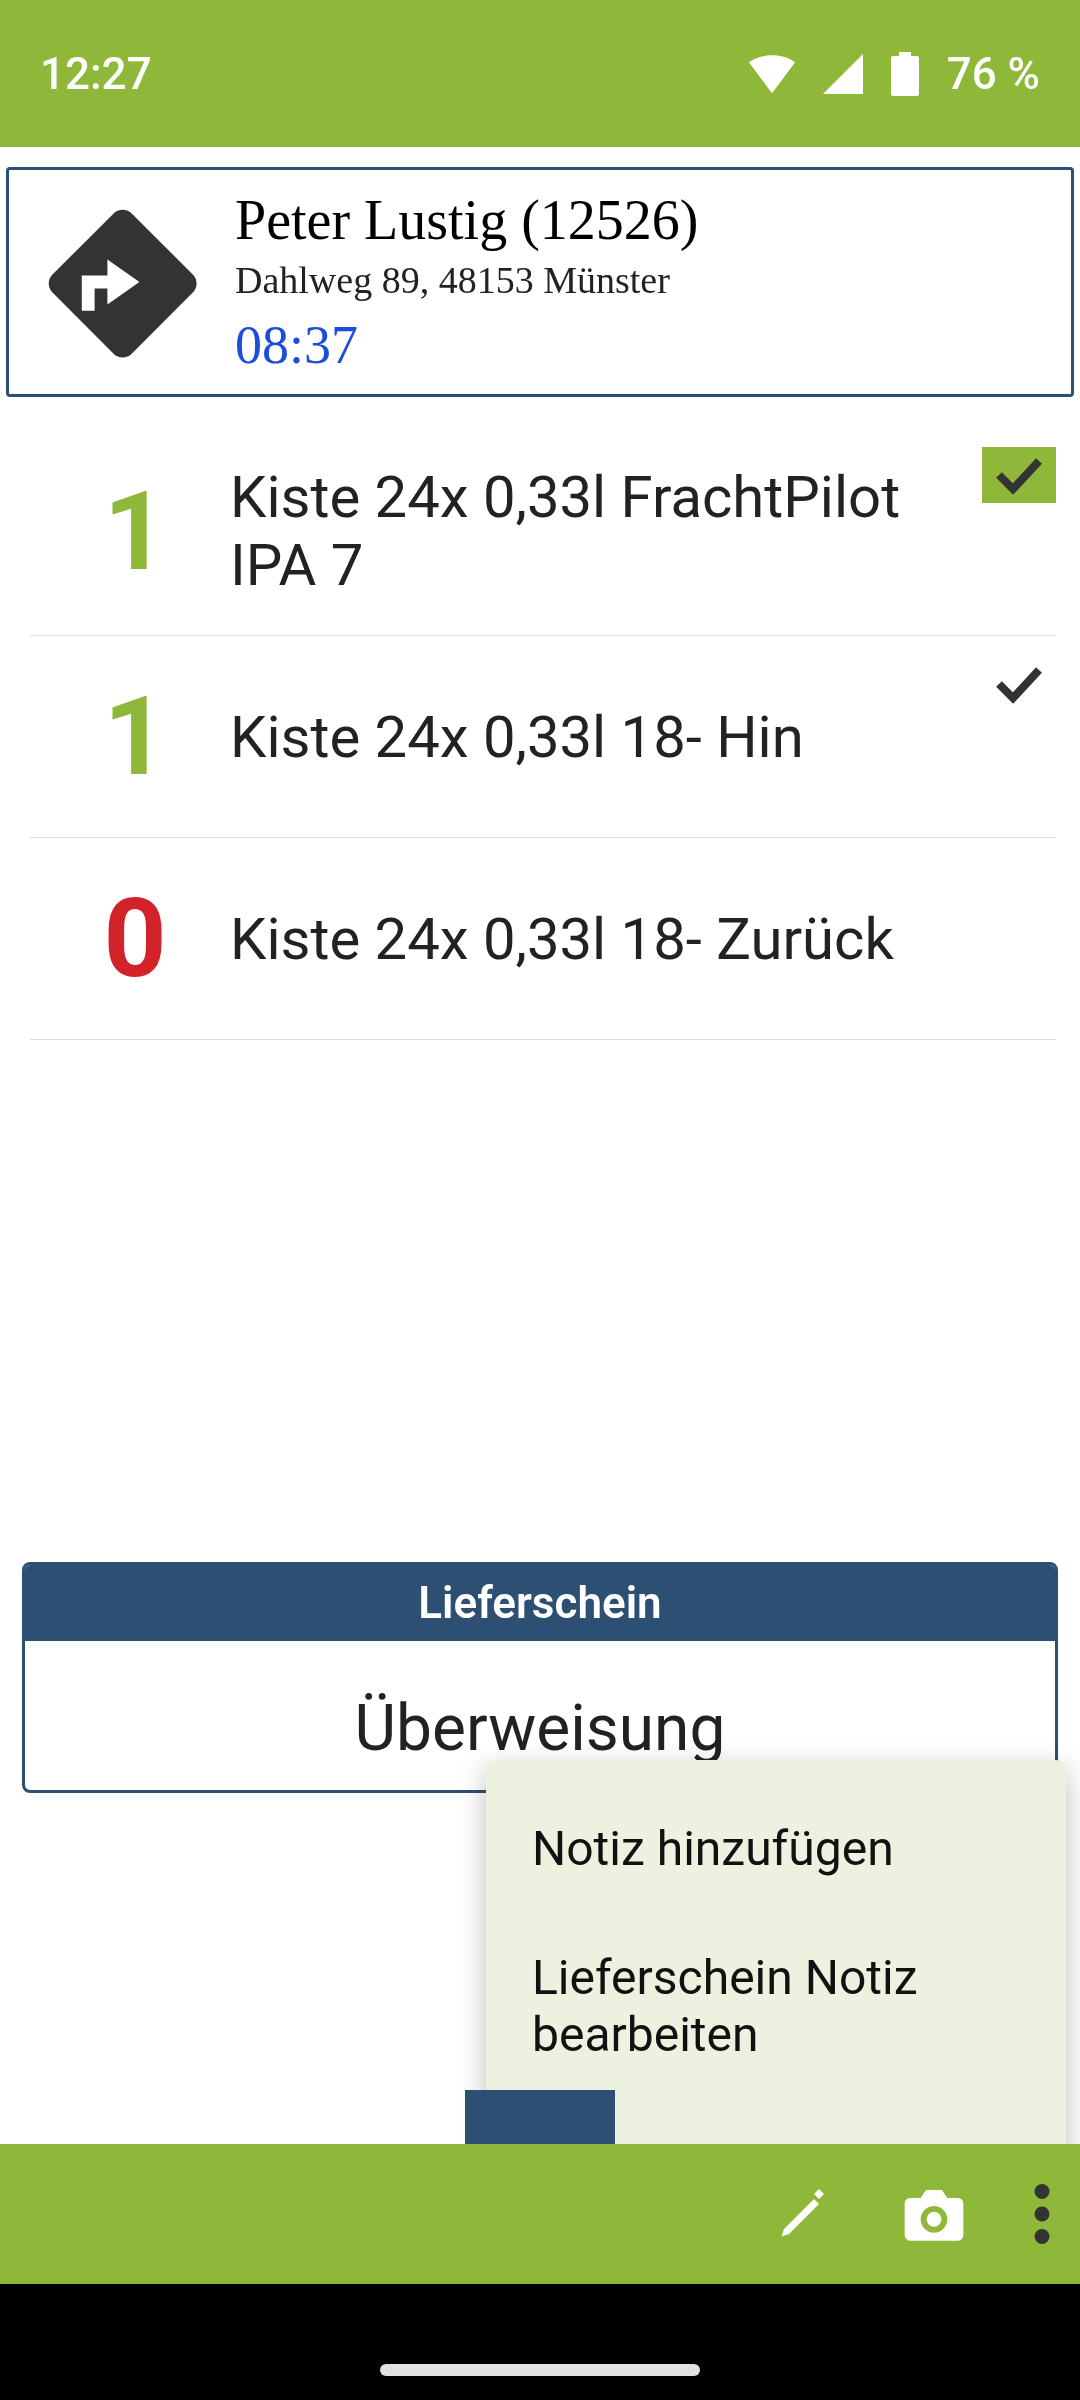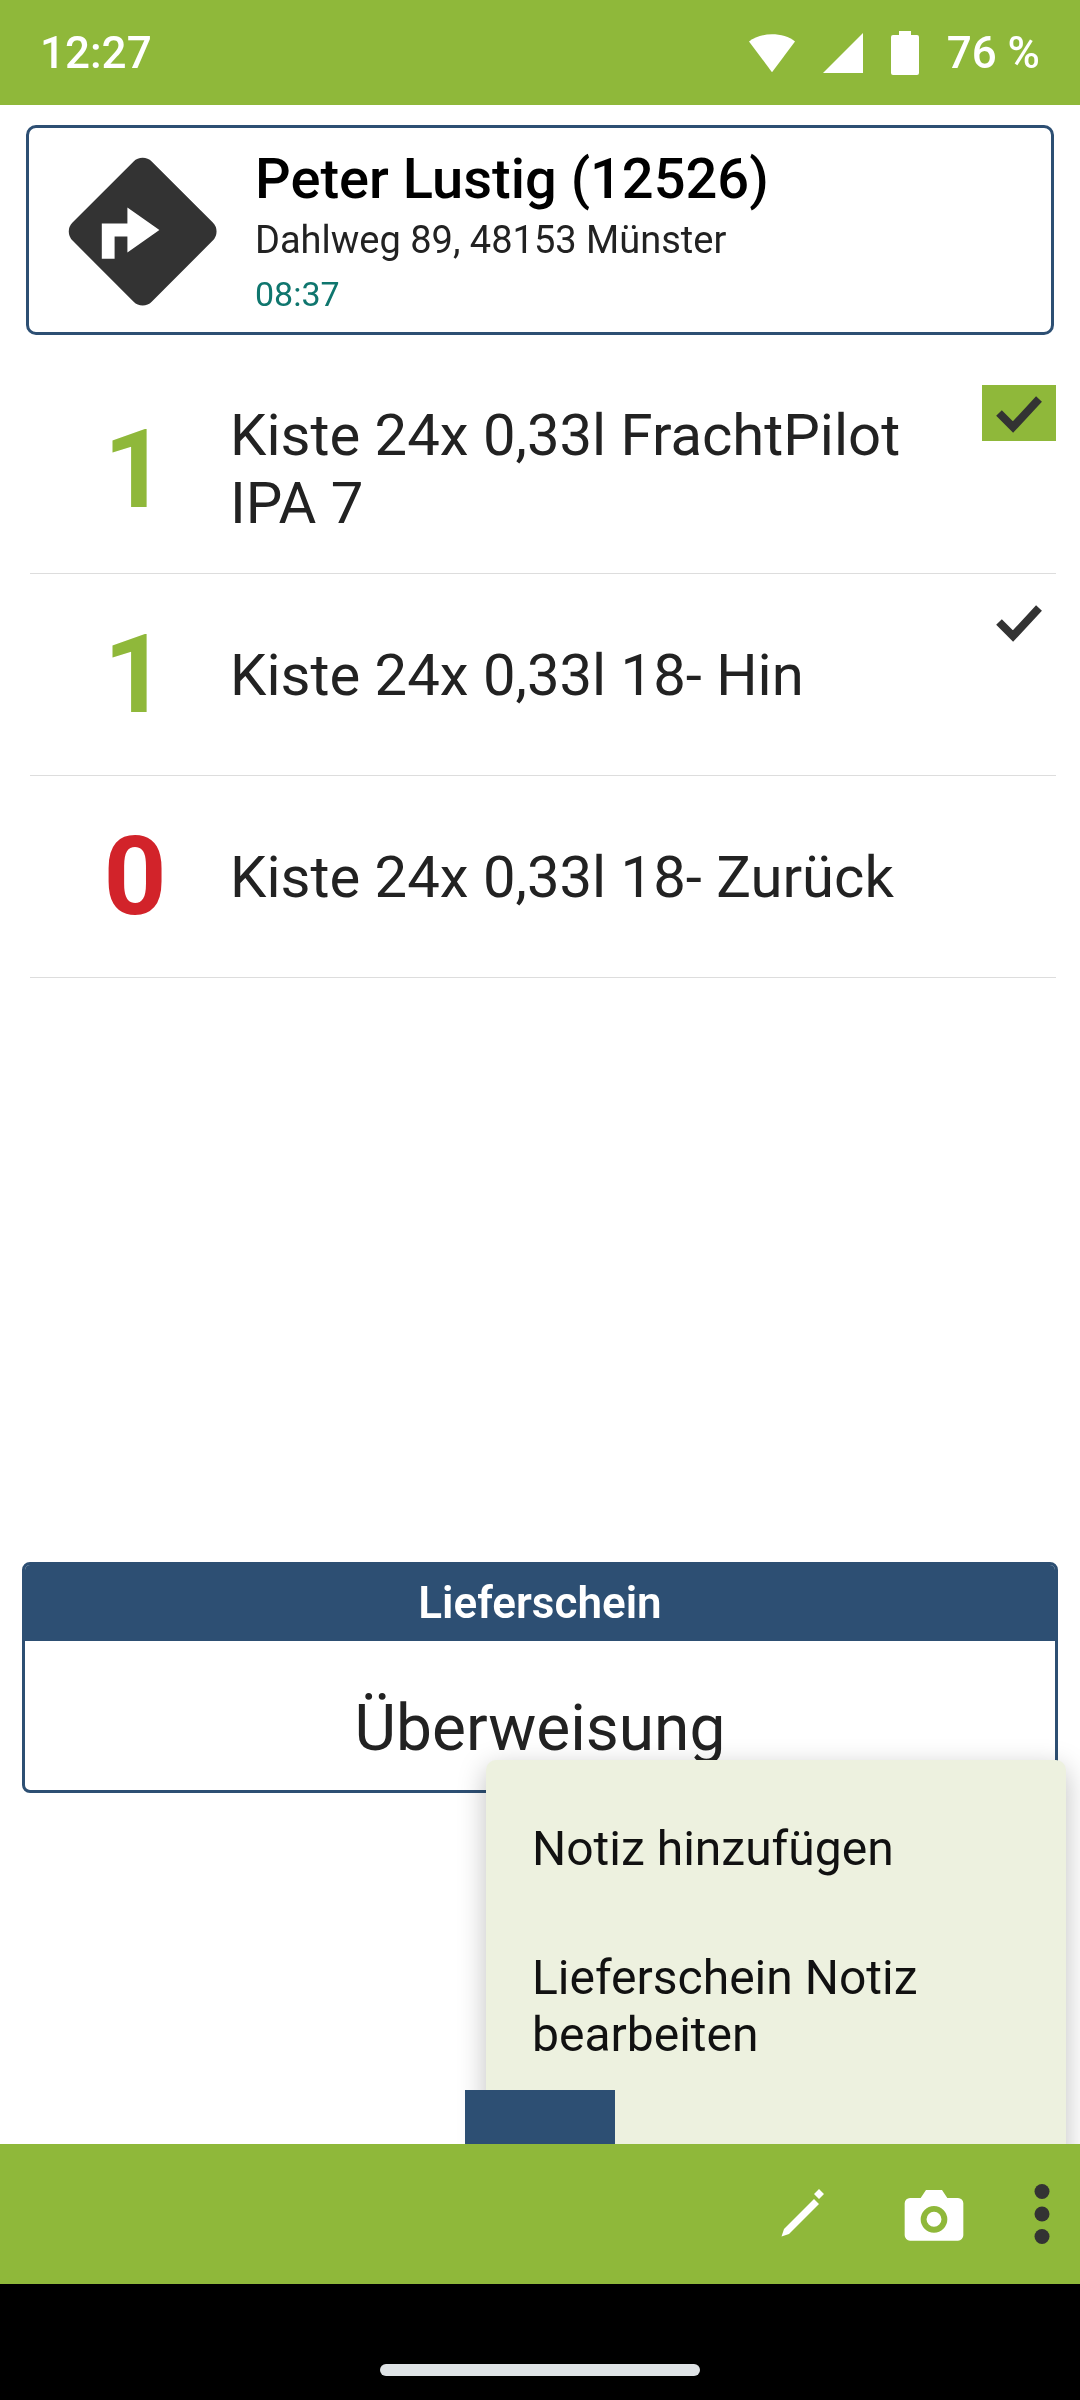--- a/index.html
+++ b/index.html
@@ -1,26 +1,26 @@
 <!DOCTYPE html>
 <html><head>
 <meta charset="utf-8">
 <style>
   * { box-sizing: border-box; margin: 0; padding: 0; }
   html, body { width: 1080px; height: 2400px; font-family: -apple-system, Roboto, "Segoe UI", sans-serif; background: #fff; overflow: hidden; }
-  .statusbar { height: 105px; background: #8fb83a; color: #fff; display: flex; align-items: center; justify-content: space-between; padding: 16px 40px; font-size: 44px; font-weight: 500; }
+  .statusbar { height: 147px; background: #8fb83a; color: #fff; display: flex; align-items: center; justify-content: space-between; padding: 16px 40px; font-size: 44px; font-weight: 500; }
   .statusbar .right { display: flex; align-items: center; gap: 28px; }
   .content { background: #fff; padding-top: 20px; }
-  .card { margin: 0 26px; border: 3px solid #2d4f73; border-radius: 10px; overflow: hidden; background: #fff; }
+  .card { margin: 0 6px; border: 3px solid #2d4f73; border-radius: 4px; overflow: hidden; background: #fff; font-family: Liberation Serif, serif; }
   .card-top { display: flex; align-items: center; padding: 18px 28px 18px 28px; gap: 38px; }
   .dir-icon { width: 160px; height: 160px; position: relative; flex-shrink: 0; }
   .card-info { flex: 1; }
   .card-title { font-size: 56px; font-weight: 500; color: #000; }
   .card-address { font-size: 38px; color: #222; margin-top: 6px; }
-  .card-time { font-size: 34px; color: #0f766e; margin-top: 12px; }
+  .card-time { font-size: 54px; color: #1d4ed8; margin-top: 12px; }
   .complete-btn { background: #2d4f73; color: #fff; text-align: center; font-size: 44px; font-weight: 700; padding: 34px 0; letter-spacing: 1px; }
   .items { margin-top: 30px; }
   .item-row { display: flex; align-items: center; padding: 36px 40px; border-bottom: 1px solid #ddd; position: relative; margin-left: 30px; margin-right: 24px; }
   .item-qty { width: 130px; font-size: 110px; font-weight: 700; color: #8fb83a; text-align: center; }
   .item-qty.zero { color: #d2232a; }
   .item-name { flex: 1; font-size: 58px; color: #222; padding-left: 30px; padding-right: 90px; }
   .item-check { position: absolute; right: 0; top: 20px; width: 74px; height: 56px; display: flex; align-items: center; justify-content: center; }
   .item-check.checked-box { background: #8fb83a; }
   .payment-box { margin: 0 22px; border: 3px solid #2d4f73; border-radius: 8px; overflow: hidden; position: absolute; left: 0; right: 0; top: 1562px; }
   .payment-header { background: #2d4f73; color: #fff; font-size: 44px; font-weight: 600; text-align: center; padding: 12px 0; }

